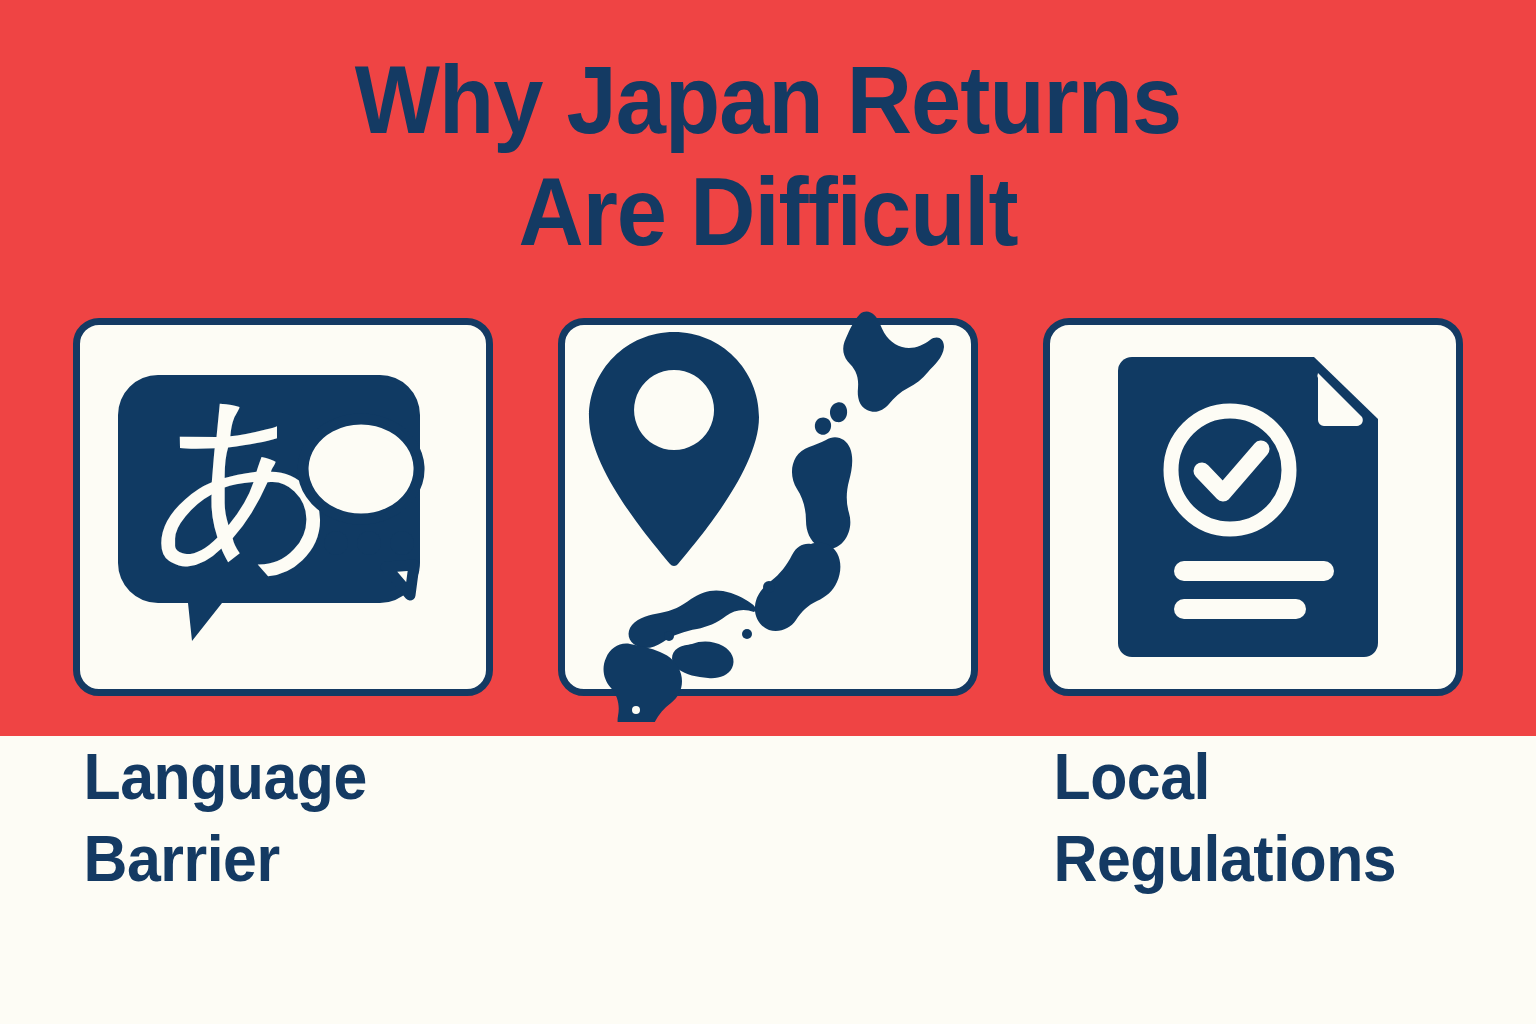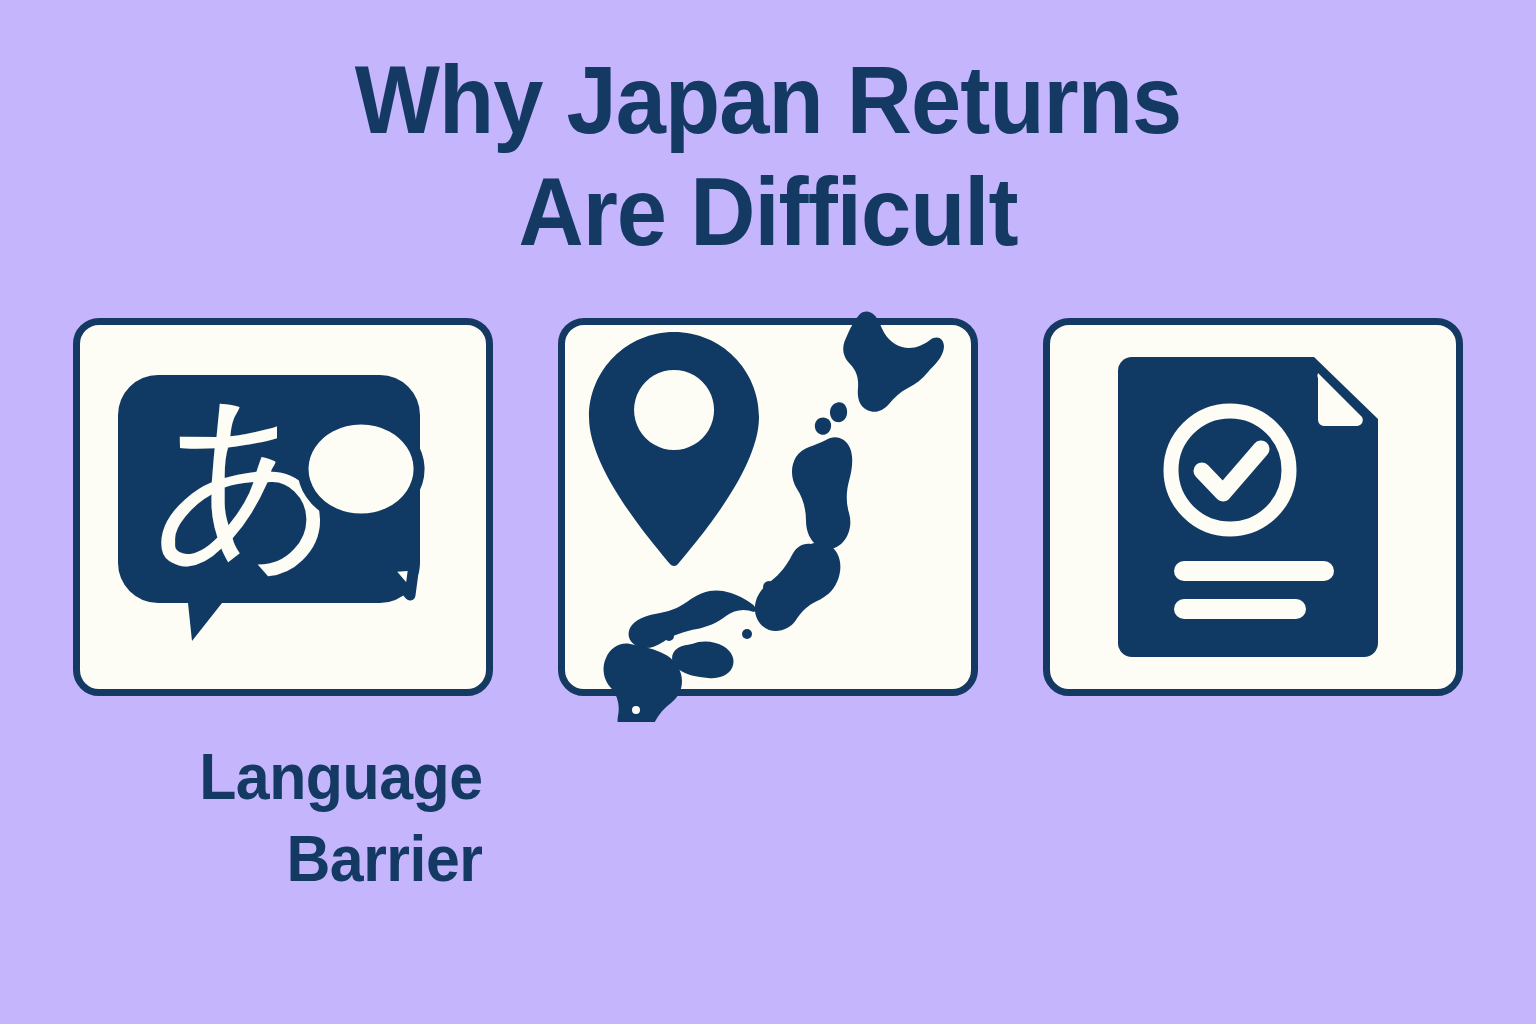--- a/index.html
+++ b/index.html
@@ -11,22 +11,22 @@
     height: 1024px;
     background: #FDFCF5;
     font-family: "Liberation Sans", sans-serif;
     overflow: hidden;
     position: relative;
   }
 
   .canvas {
     position: relative;
     width: 1536px;
-    height: 1024px;
-    background: #c4b5fd;
+    height: 736px;
+    background: #ef4444;
   }
 
   
   .title-block {
     position: absolute;
     left: 0;
     top: 44px;
     width: 1536px;
     text-align: center;
   }
@@ -93,21 +93,21 @@
   .labels-row {
     position: absolute;
     left: 73px;
     top: 736px;
     width: 1390px;
     display: flex;
     justify-content: space-between;
   }
   .label-col {
     width: 420px;
-    text-align: right;
+    text-align: left;
   }
   .label-line {
     display: block;
     color: #143A63;
     font-family: "Liberation Sans", sans-serif;
     font-weight: 700;
     font-size: 64px;
     line-height: 82px;
     letter-spacing: -0.5px;
     transform: scaleX(0.95);
@@ -222,15 +222,19 @@
       </div>
     </div>
 
   </div>
 
   <div class="labels-row">
     <div class="label-col">
       <span class="label-line">Language</span>
       <span class="label-line">Barrier</span>
     </div>
+    <div class="label-col">
+      <span class="label-line">Local</span>
+      <span class="label-line">Regulations</span>
+    </div>
   </div>
 
 </div>
 
 </body></html>

